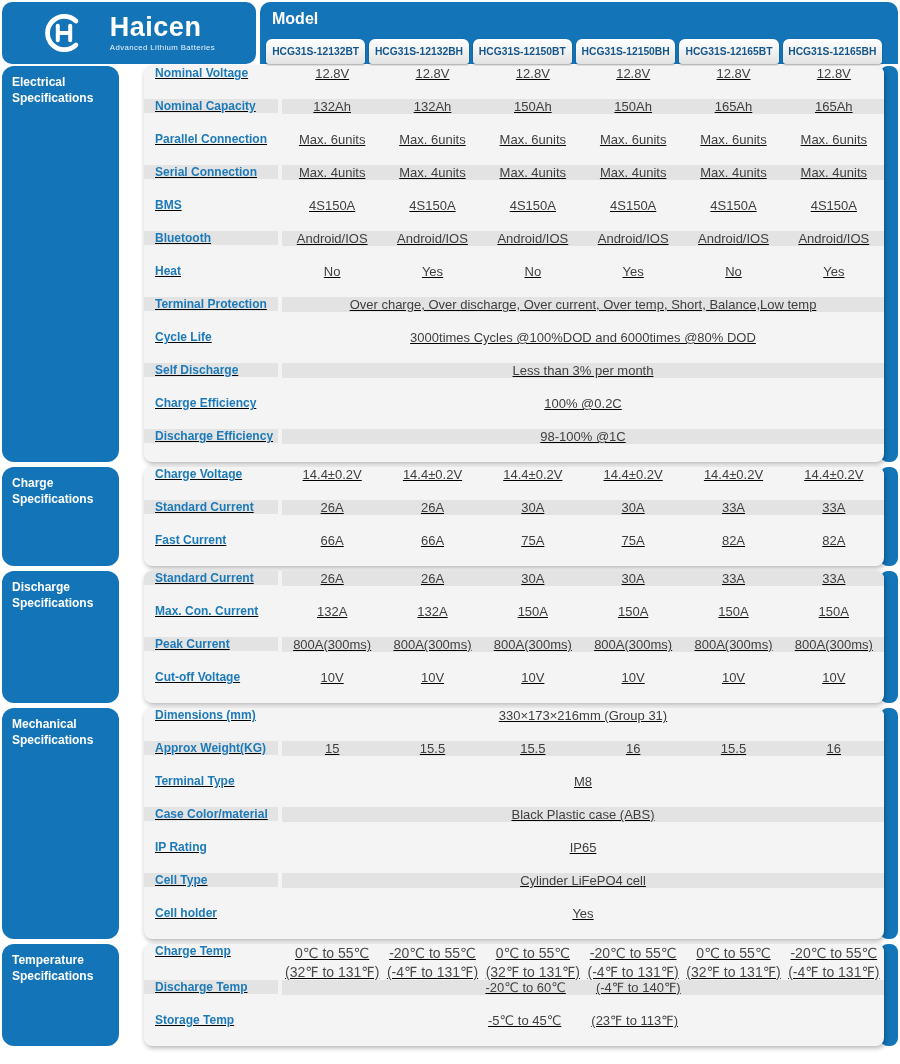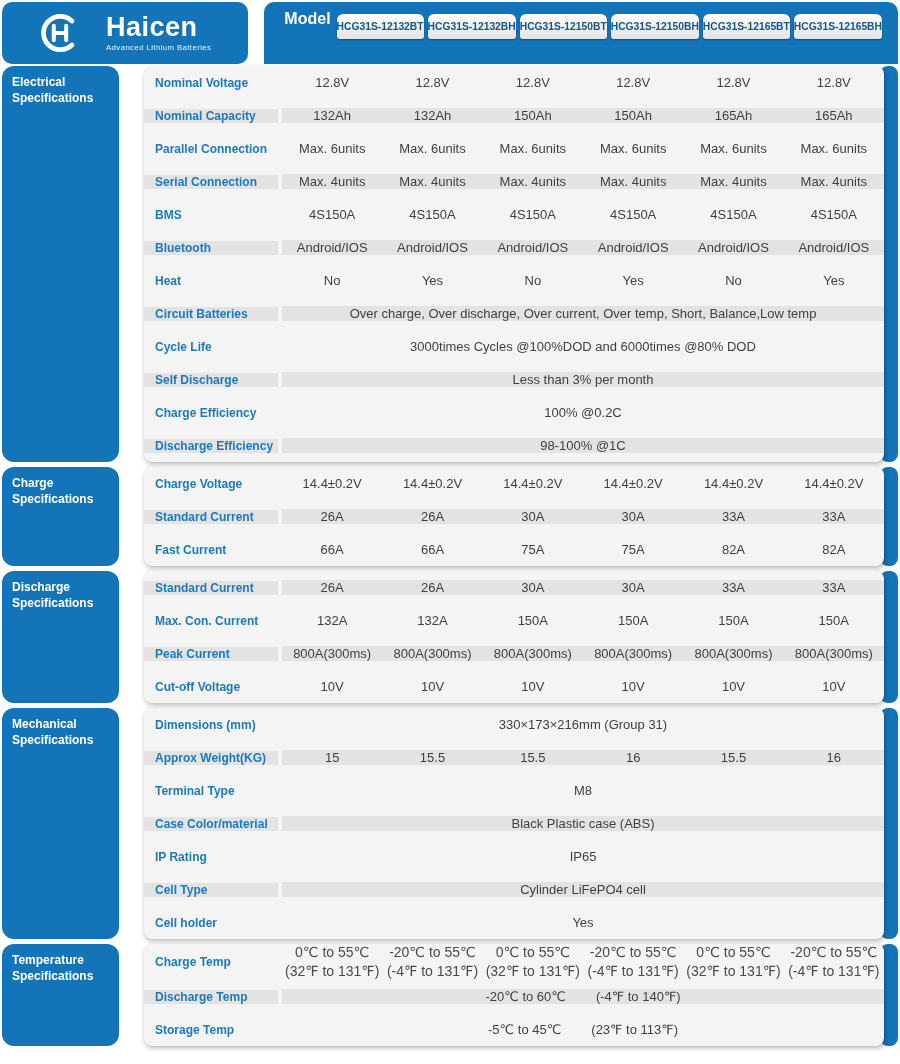--- a/index.html
+++ b/index.html
@@ -7,32 +7,32 @@
   body { font-family:"Liberation Sans","DejaVu Sans",sans-serif; }
   .page { position:relative; width:900px; height:1064px; background:#fff; overflow:hidden; padding:2px; }
 
   
   .header { display:flex; height:62px; margin-bottom:2px; }
   .logo-block { width:254px; background:#1374b8; border-radius:10px; display:flex; align-items:center; justify-content:center; gap:25px; margin-right:4px; }
   .logo-mark { flex:0 0 auto; display:flex; }
   .brand-text { display:flex; flex-direction:column; line-height:1; }
   .brand-name { color:#fff; font-weight:bold; font-size:27px; letter-spacing:0.5px; }
   .brand-tagline { color:#eaf4fb; font-size:7.8px; margin-top:3px; letter-spacing:0.4px; }
-  .model-block { flex:1; background:#1374b8; border-radius:10px 10px 0 0; display:flex; flex-direction:row; justify-content:space-between; padding:8px 0 0 8px;margin-left:12px; }
+  .model-block { flex:1; background:#1374b8; border-radius:10px 10px 0 0; display:flex; flex-direction:column; justify-content:space-between; padding:8px 0 0 0; }
   .model-title { color:#fff; font-weight:bold; font-size:16px; padding-left:12px; }
   .tabs { display:flex; gap:4px; margin:4px 16px 0 6px; }
   .tab { flex:1; height:25px; background:linear-gradient(#ffffff,#e3e3e3); border-radius:6px 6px 3px 3px; display:flex; align-items:center; justify-content:center; color:#14568b; font-weight:bold; font-size:10.3px; box-shadow:0 1px 2px rgba(0,0,0,.35); white-space:nowrap; }
 
   
   .band { position:relative; display:flex; margin-bottom:5px;gap:22px; }
   .band-edge { position:absolute; right:0; top:0; bottom:0; width:18px; background:#1374b8; border-radius:8px; }
   .side { width:117px; background:#1374b8; border-radius:12px; color:#fff; font-weight:bold; font-size:12px; line-height:1.3; padding:9px 8px 0 10px; margin-right:3px; flex:0 0 auto; }
   .panel { position:relative; z-index:1; flex:1; margin-right:14px; background:#f4f4f4; border-radius:8px; overflow:hidden; box-shadow:1px 2px 5px rgba(0,0,0,.3); }
 
-  .row { display:flex; align-items:center; height:33px; }
+  .row { display:flex; align-items:flex-start; height:33px;text-decoration:underline; }
   .row.tall { height:36px; }
   .cell-label { width:134px; flex:0 0 auto; display:flex; align-items:center; padding-left:11px; color:#1d7ab9; font-weight:bold; font-size:12px; white-space:nowrap; }
   .vdivider { width:4px; flex:0 0 auto; background:#fdfdfd; }
   .vals { flex:1; display:flex; }
   .vcell { flex:1; display:flex; flex-direction:column; align-items:center; justify-content:center; color:#3f3f3f; font-size:13px; text-align:center; }
   .vcell.small { font-size:14px; line-height:1.35; color:#4a4a4a; }
   .vspan { flex:1; display:flex; align-items:center; justify-content:center; gap:30px; color:#3f3f3f; font-size:13px; text-align:center; }
   .shade-light { background:#f4f4f4; }
   .shade-dark  { background:#e3e3e3; }
 </style>
@@ -150,21 +150,21 @@
             <div class="vals shade-light">
               <div class="vcell">No</div>
               <div class="vcell">Yes</div>
               <div class="vcell">No</div>
               <div class="vcell">Yes</div>
               <div class="vcell">No</div>
               <div class="vcell">Yes</div>
             </div>
           </div>
           <div class="row">
-            <div class="cell-label shade-dark">Circuit Batteries</div>
+            <div class="cell-label shade-dark">Terminal Protection</div>
             <div class="vdivider"></div>
             <div class="vals shade-dark">
               <div class="vspan">Over charge, Over discharge, Over current, Over temp, Short, Balance,Low temp</div>
             </div>
           </div>
           <div class="row">
             <div class="cell-label shade-light">Cycle Life</div>
             <div class="vdivider"></div>
             <div class="vals shade-light">
               <div class="vspan">3000times Cycles @100%DOD and 6000times @80% DOD</div>

